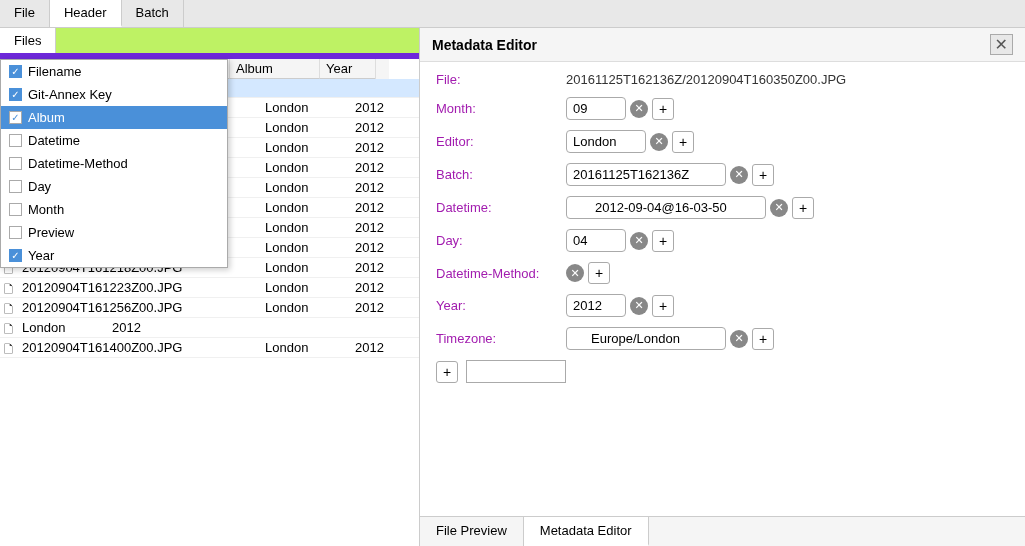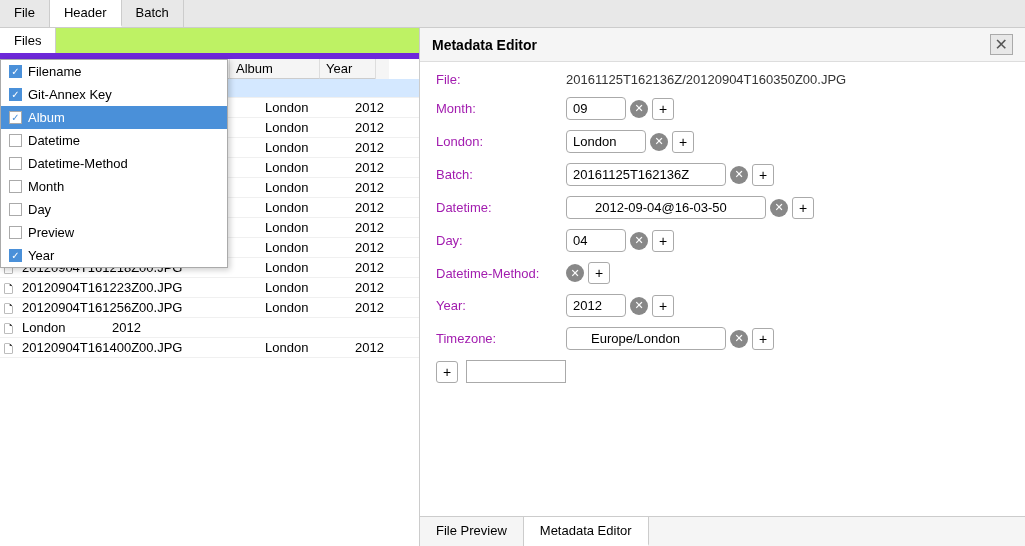--- a/index.html
+++ b/index.html
@@ -145,26 +145,26 @@
           <span>Datetime</span>
         </div>
 
         <div class="dropdown-item">
           <span class="cb-unchecked"></span>
           <span>Datetime-Method</span>
         </div>
 
         <div class="dropdown-item">
           <span class="cb-unchecked"></span>
+          <span>Day</span>
+        </div>
+
+        <div class="dropdown-item">
+          <span class="cb-unchecked"></span>
           <span>Month</span>
-        </div>
-
-        <div class="dropdown-item">
-          <span class="cb-unchecked"></span>
-          <span>Day</span>
         </div>
 
         <div class="dropdown-item">
           <span class="cb-unchecked"></span>
           <span>Preview</span>
         </div>
 
         <div class="dropdown-item">
           <span class="cb-checked">✓</span>
           <span>Year</span>
@@ -282,21 +282,21 @@
       <div class="meta-row">
         <span class="meta-label">Month:</span>
         <div class="meta-field">
           <input class="meta-input" type="text" style="width: 50px;" value="09">
           <button class="meta-clear-btn">✕</button>
           <button class="meta-add-btn">+</button>
         </div>
       </div>
 
       <div class="meta-row">
-        <span class="meta-label">London:</span>
+        <span class="meta-label">Editor:</span>
         <div class="meta-field">
           <input class="meta-input" type="text" style="width: 80px;" value="London">
           <button class="meta-clear-btn">✕</button>
           <button class="meta-add-btn">+</button>
         </div>
       </div>
 
       <div class="meta-row">
         <span class="meta-label">Batch:</span>
         <div class="meta-field">

